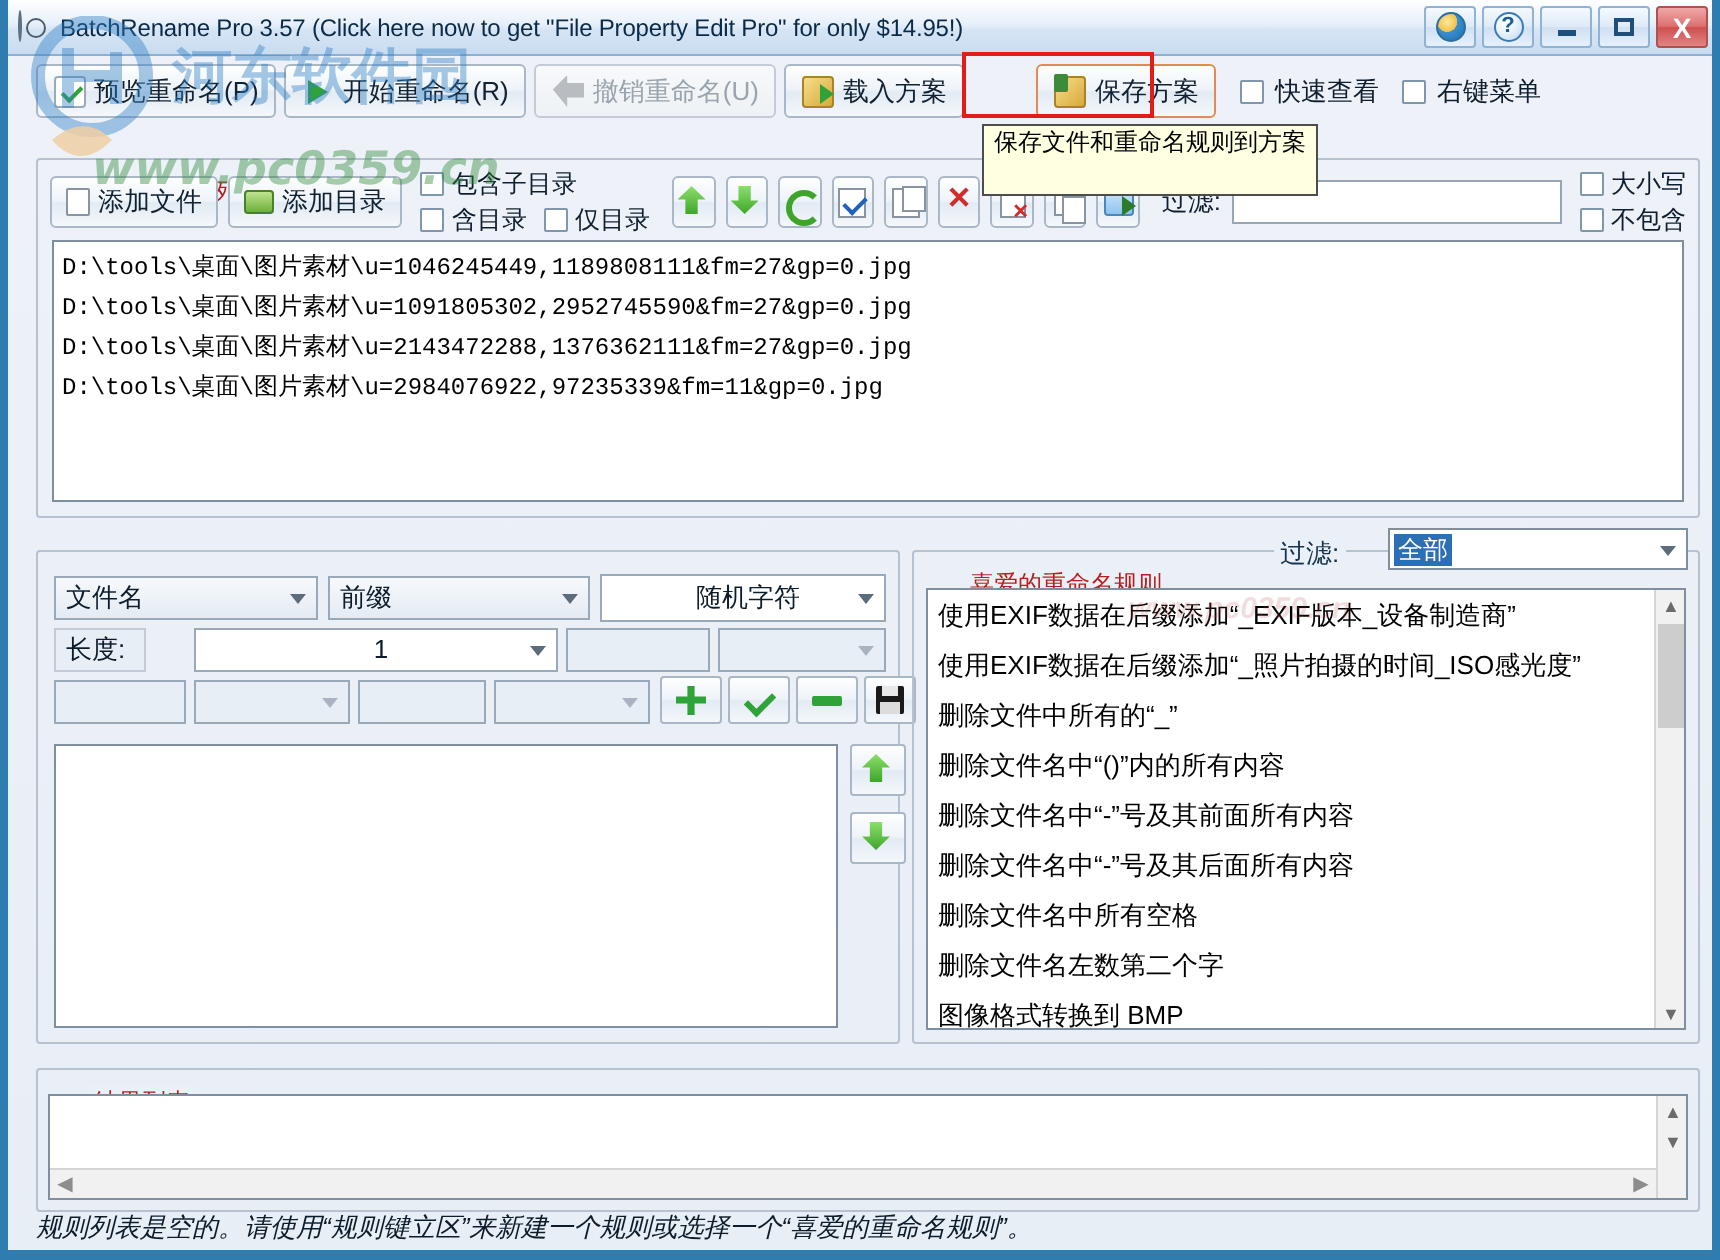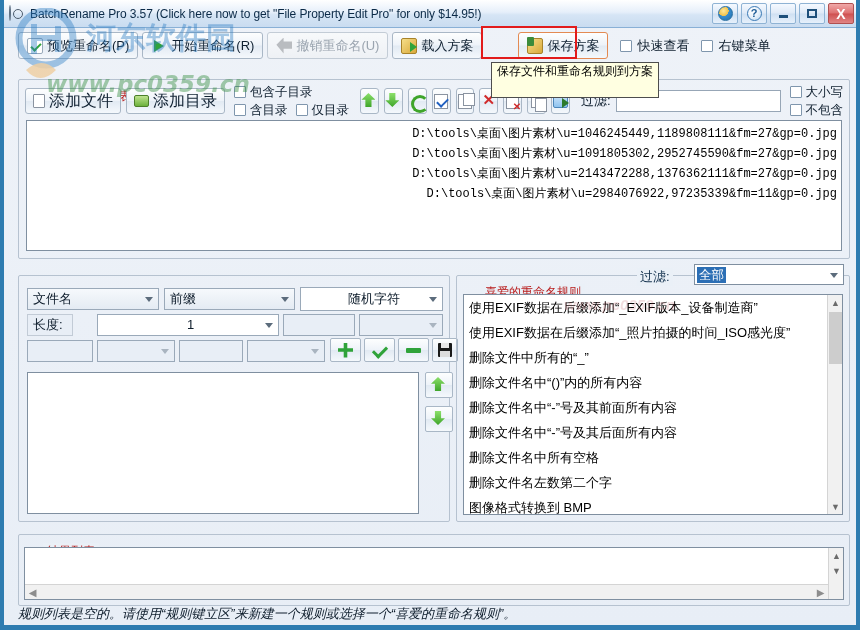--- a/index.html
+++ b/index.html
@@ -127,21 +127,21 @@
     padding:0 4px; font-size:12px; color:#b91c1c; white-space:nowrap;margin-top:16px;
   }
 
   
   #filegroup { left:14px; top:79px; width:832px; height:180px; }
   #file-toolbar { position:absolute; left:6px; top:7px; right:6px; height:28px;
     display:flex; align-items:center; gap:5px; }
   .fbtn {
     height:26px; border:1px solid #a9b7c6; border-radius:3px;
     background: linear-gradient(180deg,#fdfefe 0%,#eef3f9 48%,#e2eaf3 52%,#f4f8fc 100%);
-    display:flex;align-items:center;gap:4px;padding:0 7px;font-size:16px;color:#102132;
+    display:flex;align-items:center;gap:4px;padding:0 7px;font-size:13px;color:#102132;
     white-space:nowrap;
   }
   .sqbtn {
     width:26px;height:26px;border:1px solid #a9b7c6;border-radius:3px;
     background: linear-gradient(180deg,#fdfefe 0%,#eef3f9 48%,#e2eaf3 52%,#f4f8fc 100%);
     display:flex;align-items:center;justify-content:center;
   }
   .icn-file{background:#ffffff;border:1px solid #8a93a0;border-radius:1px;
     width:12px;height:14px;}
   .icn-folder{background:linear-gradient(180deg,#bfe38f,#6cb13c);border:1px solid #4c7f2a;
@@ -179,21 +179,21 @@
   .txtin {
     border:1px solid #97a6b6; background:#ffffff; height:22px;
     font-family:"Liberation Sans", sans-serif; font-size:12px; padding:0 4px;
   }
   #filelist {
     position:absolute; left:7px; top:40px; right:7px; bottom:7px;
     background:#ffffff; border:1px solid #7f8fa0;
     overflow:hidden; padding:3px 4px;
   }
   .fl-row { font-family:"Liberation Mono", monospace; font-size:12px; color:#000;
-    line-height:20px; white-space:nowrap;text-align:right; }
+    line-height:20px; white-space:nowrap; }
 
   
   #rulegroup { left:14px; top:275px; width:432px; height:247px; }
   .selbox {
     position:absolute; height:22px; border:1px solid #9aa9b9;
     background: linear-gradient(180deg,#f6f9fc 0%,#e4ebf3 100%);
     font-size:13px; color:#0d1c2b; padding-left:5px; line-height:20px;
     white-space:nowrap; overflow:hidden;
   }
   .selbox.white { background:#ffffff;text-align:center; }

